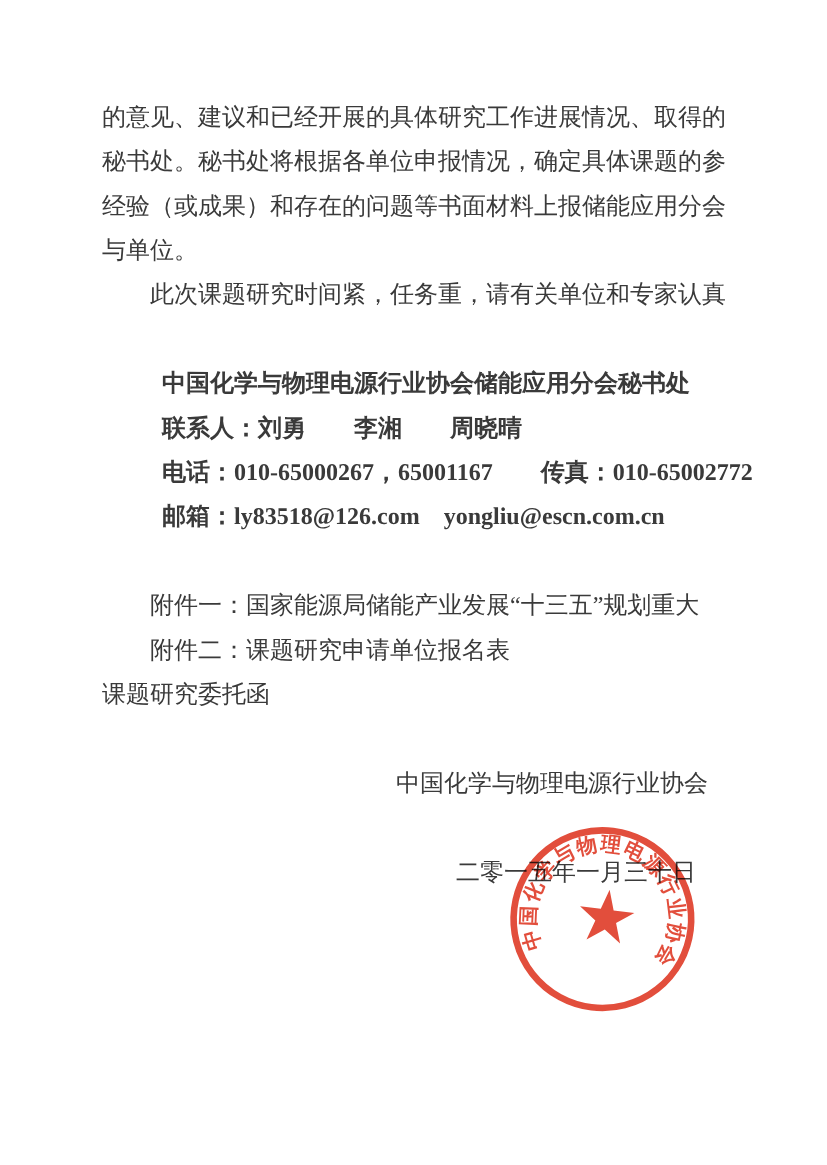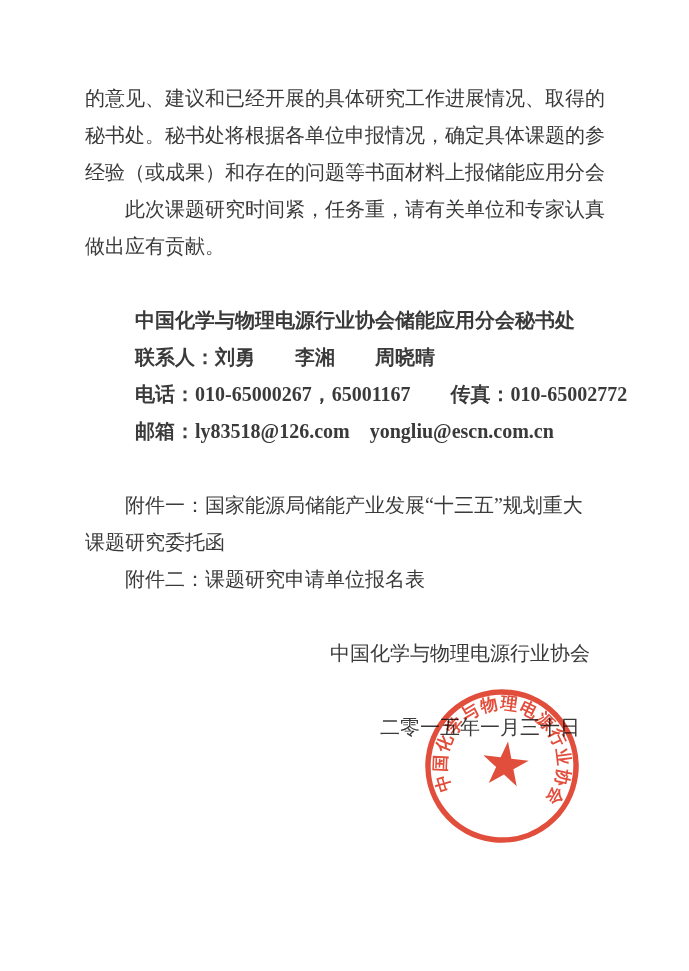--- a/index.html
+++ b/index.html
@@ -45,38 +45,38 @@
 <body>
 
 <div class="page">
 
   <div class="content">
 
     <div>
       <div class="line">的意见、建议和已经开展的具体研究工作进展情况、取得的</div>
       <div class="line">秘书处。秘书处将根据各单位申报情况，确定具体课题的参</div>
       <div class="line">经验（或成果）和存在的问题等书面材料上报储能应用分会</div>
+      <div class="line">与单位。</div>
     </div>
 
     <div>
       <div class="line indent">此次课题研究时间紧，任务重，请有关单位和专家认真</div>
-      <div class="line">做出应有贡献。</div>
     </div>
 
     <div class="contact">
       <div class="line">中国化学与物理电源行业协会储能应用分会秘书处</div>
       <div class="line">联系人：刘勇　　李湘　　周晓晴</div>
       <div class="line">电话：010-65000267，65001167　　传真：010-65002772</div>
       <div class="line">邮箱：ly83518@126.com　yongliu@escn.com.cn</div>
     </div>
 
     <div class="attachments">
       <div class="line indent">附件一：国家能源局储能产业发展“十三五”规划重大</div>
+      <div class="line indent">附件二：课题研究申请单位报名表</div>
       <div class="line">课题研究委托函</div>
-      <div class="line indent">附件二：课题研究申请单位报名表</div>
     </div>
 
     <div class="signature">
       <div class="line sig-org">中国化学与物理电源行业协会</div>
       <div class="blank"></div>
       <div class="line sig-date">二零一五年一月三十日</div>
     </div>
 
   </div>
 

